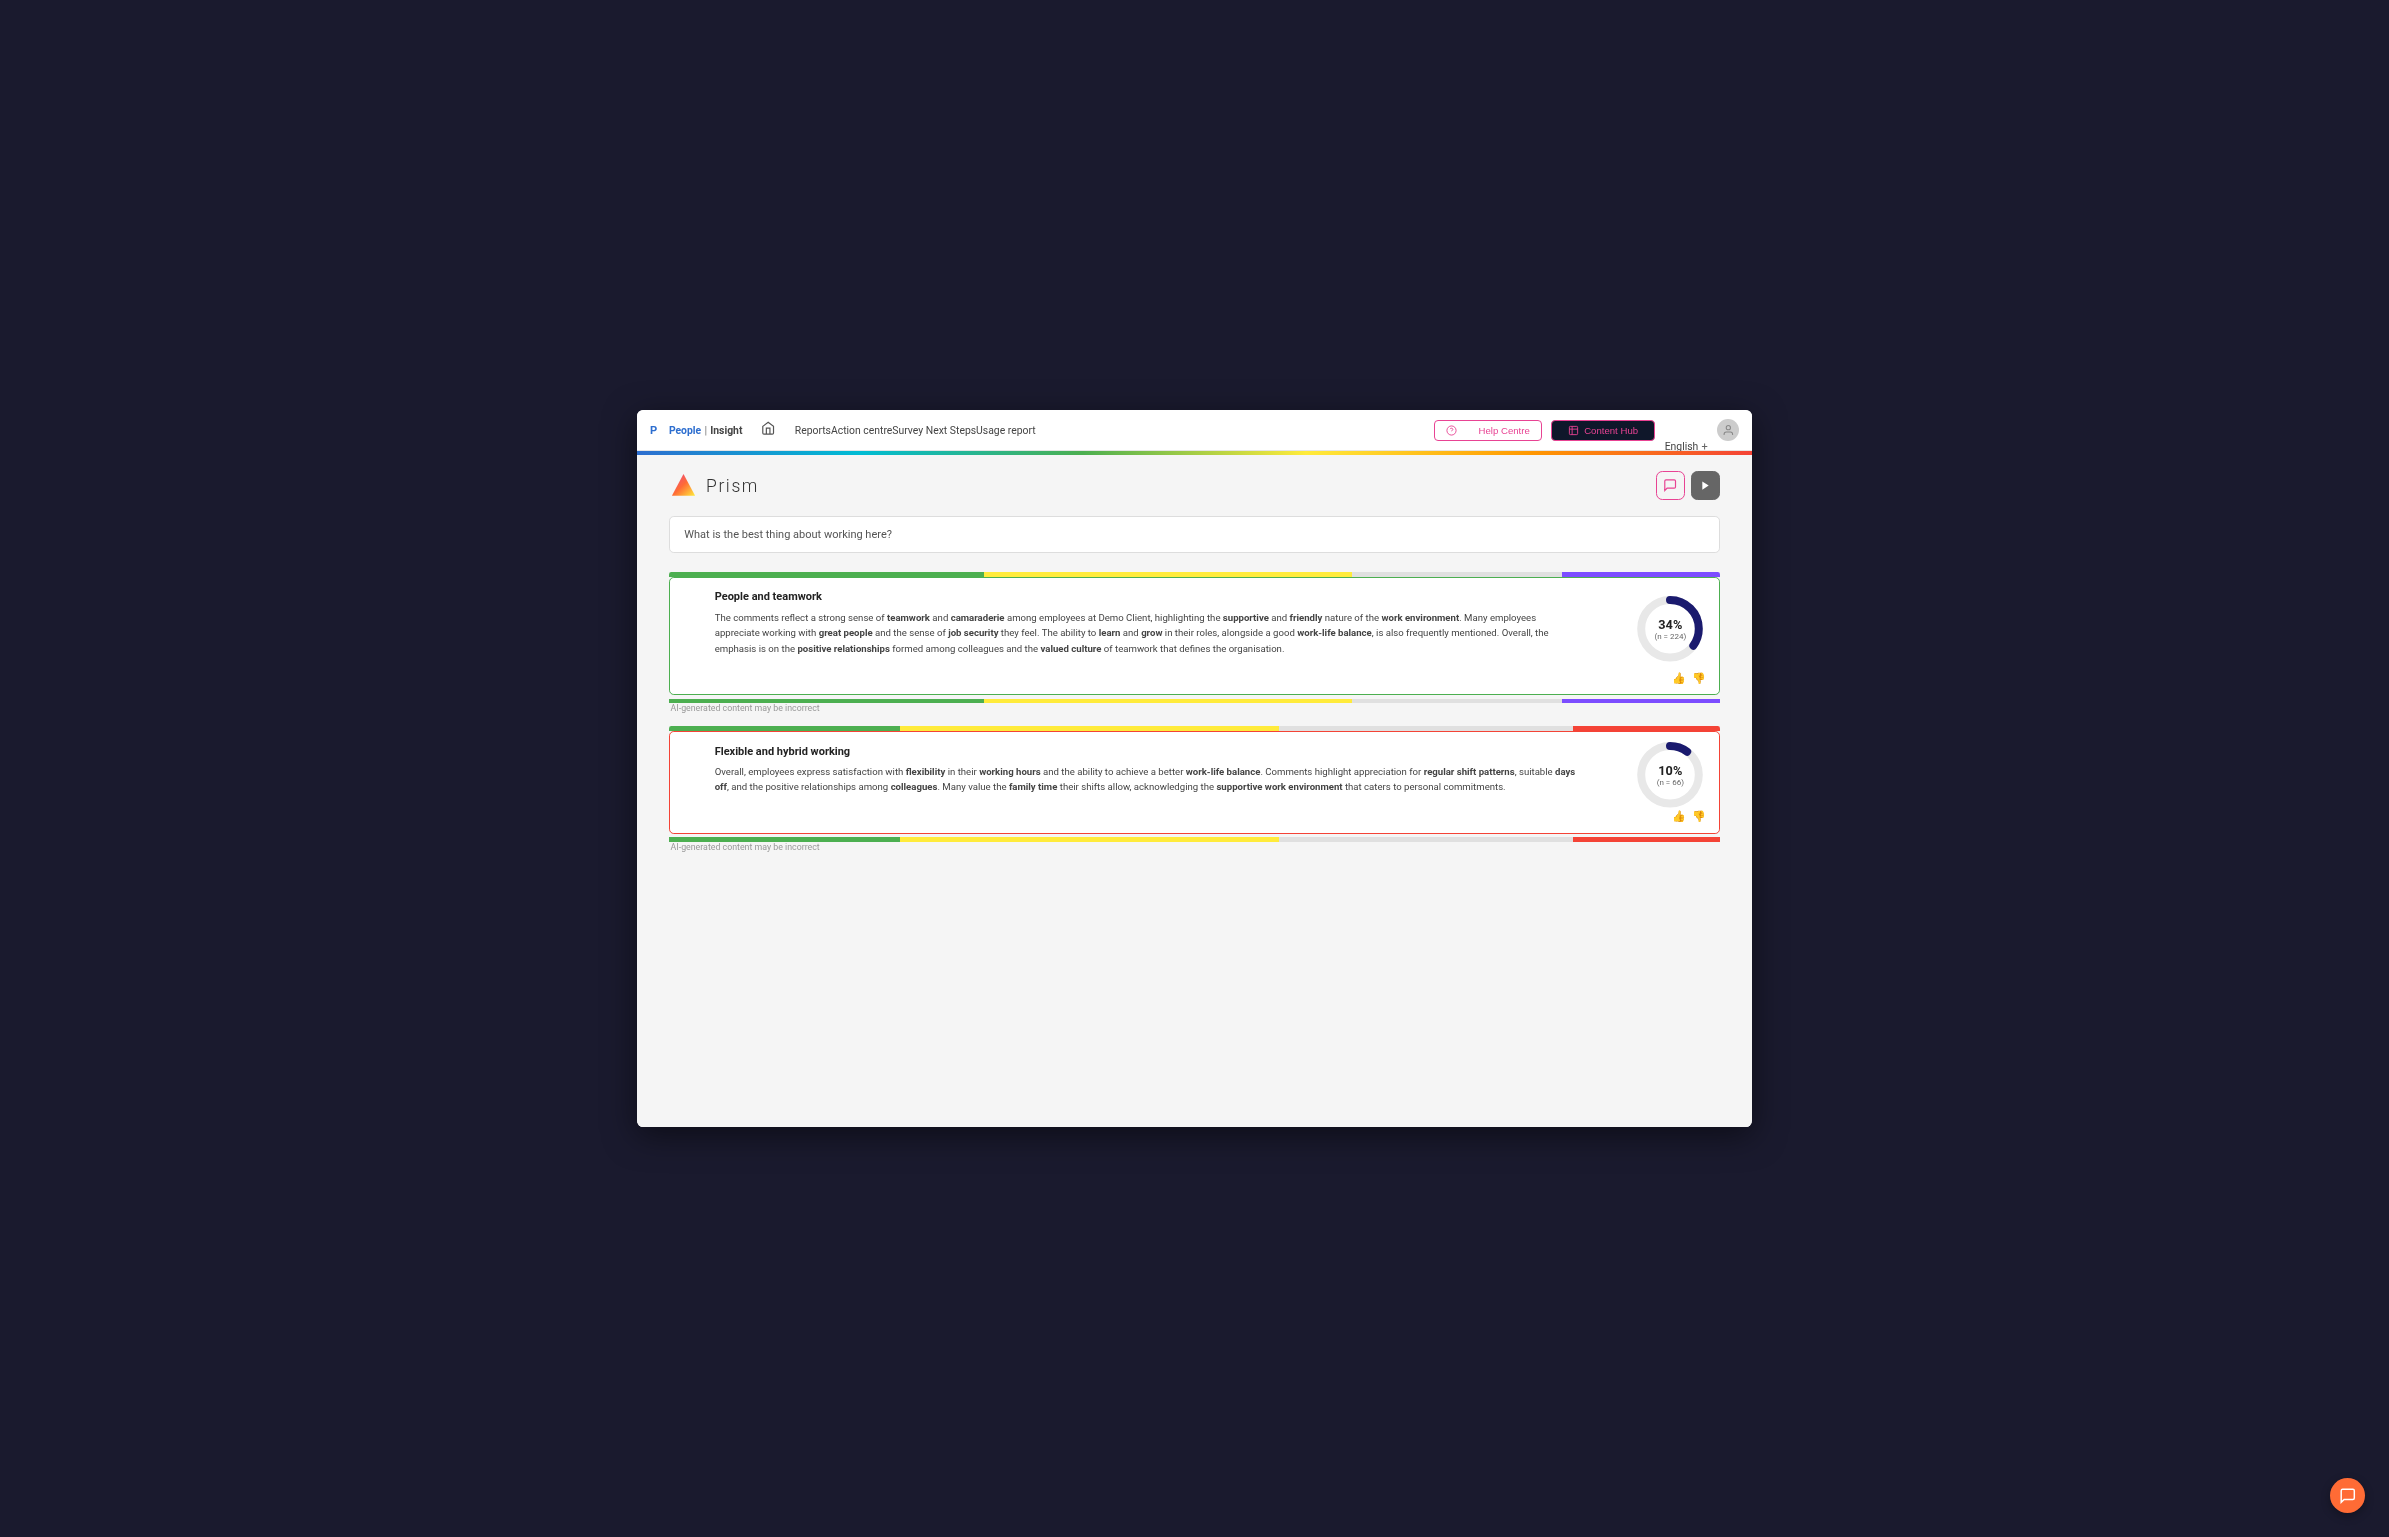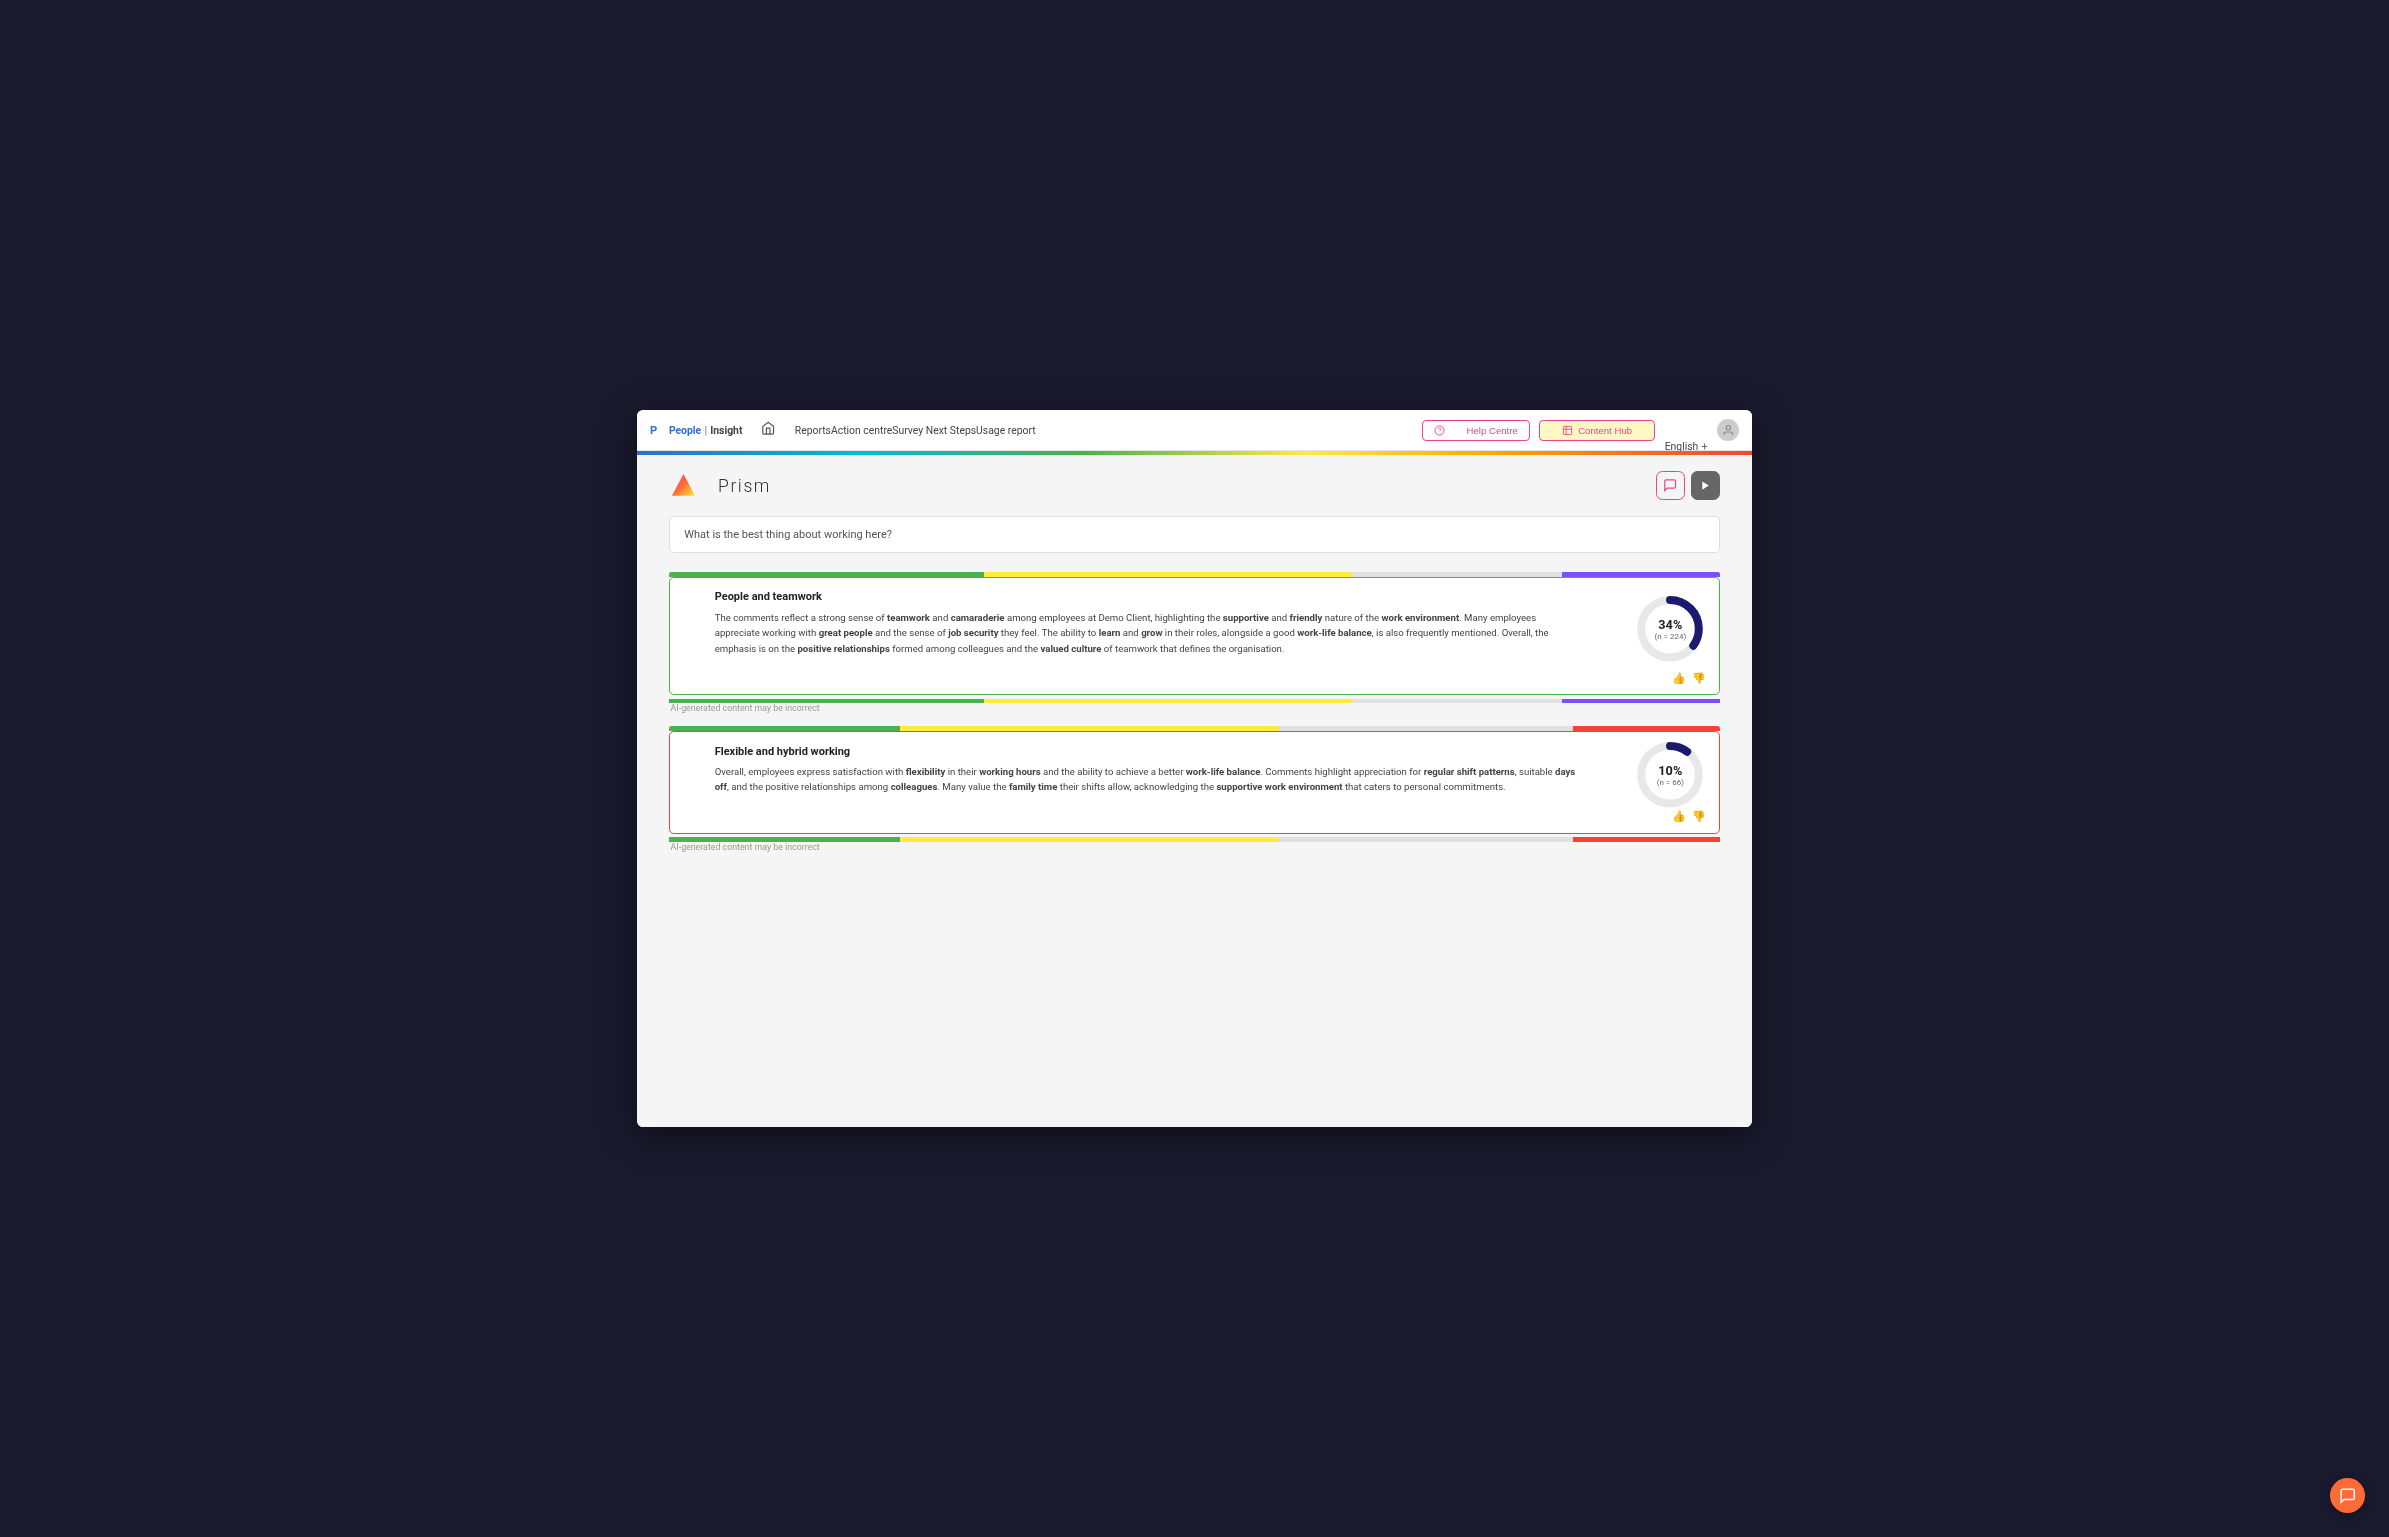--- a/index.html
+++ b/index.html
@@ -65,22 +65,22 @@
       border-radius: 4px;
       font-size: 9.6px;
       cursor: pointer;
       display: flex;
       align-items: center;
       gap: 22px;
     }
     .btn-content {
       border: 1.2px solid #e84393;
       color: #e84393;
-      background: #fef9c3;
-      padding: 4px 22px;
+      background: #0f172a;
+      padding: 4px 16px;
       border-radius: 4px;
       font-size: 9.6px;
       cursor: pointer;
       display: flex;
       align-items: center;
       gap: 4.8px;
     }
     .lang-selector {
       font-size: 10.4px;
       color: #444;
@@ -116,21 +116,21 @@
     
     .prism-header {
       display: flex;
       align-items: center;
       justify-content: space-between;
       margin-bottom: 16px;
     }
     .prism-logo {
       display: flex;
       align-items: center;
-      gap: 20px;
+      gap: 8px;
     }
     .prism-triangle {
       width: 29px;
       height: 29px;
     }
     .prism-title {
       font-size: 17.5px;
       font-weight: 300;
       color: #333;
       letter-spacing: 1.6px;

